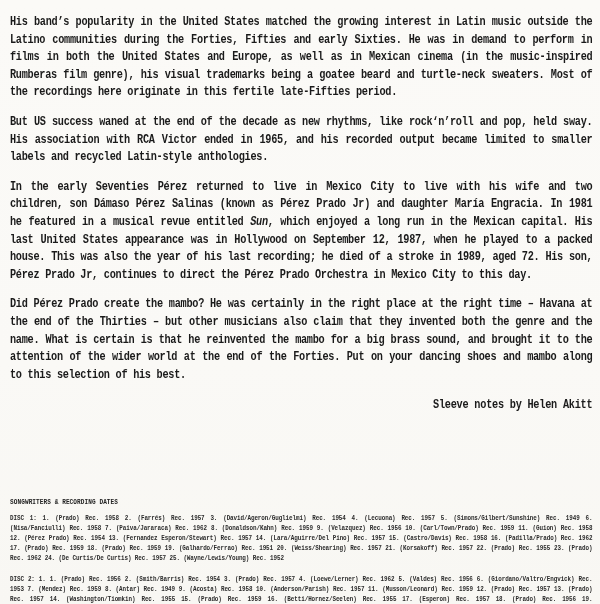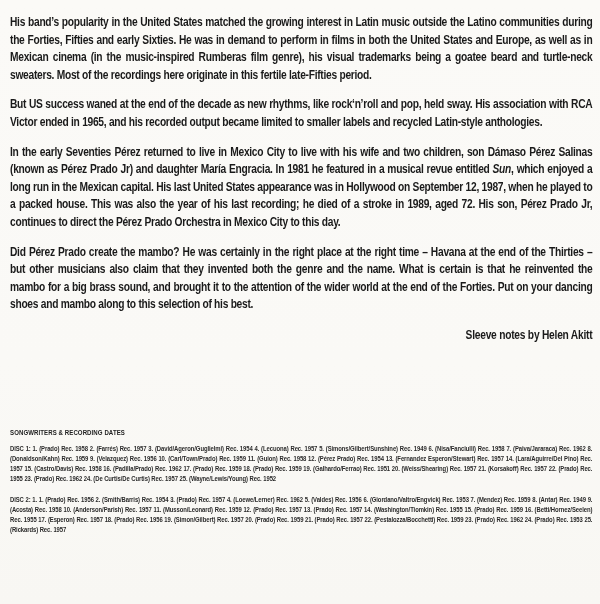--- a/index.html
+++ b/index.html
@@ -7,21 +7,21 @@
     padding: 0;
     background: #f3f2ef;
   }
   .page {
     position: relative;
     width: 600px;
     height: 604px;
     background: linear-gradient(180deg, #fbfaf7 0%, #faf9f6 60%, #f8f7f3 100%);
     overflow: hidden;
     color: #161616;
-    font-family: Liberation Sans, sans-serif;
+    font-family: Liberation Mono, monospace;
   }
   
   .copy {
     position: absolute;
     top: 13px;
     left: 10px;
     width: 728px;
     transform: scaleX(0.8);
     transform-origin: 0 0;
   }

